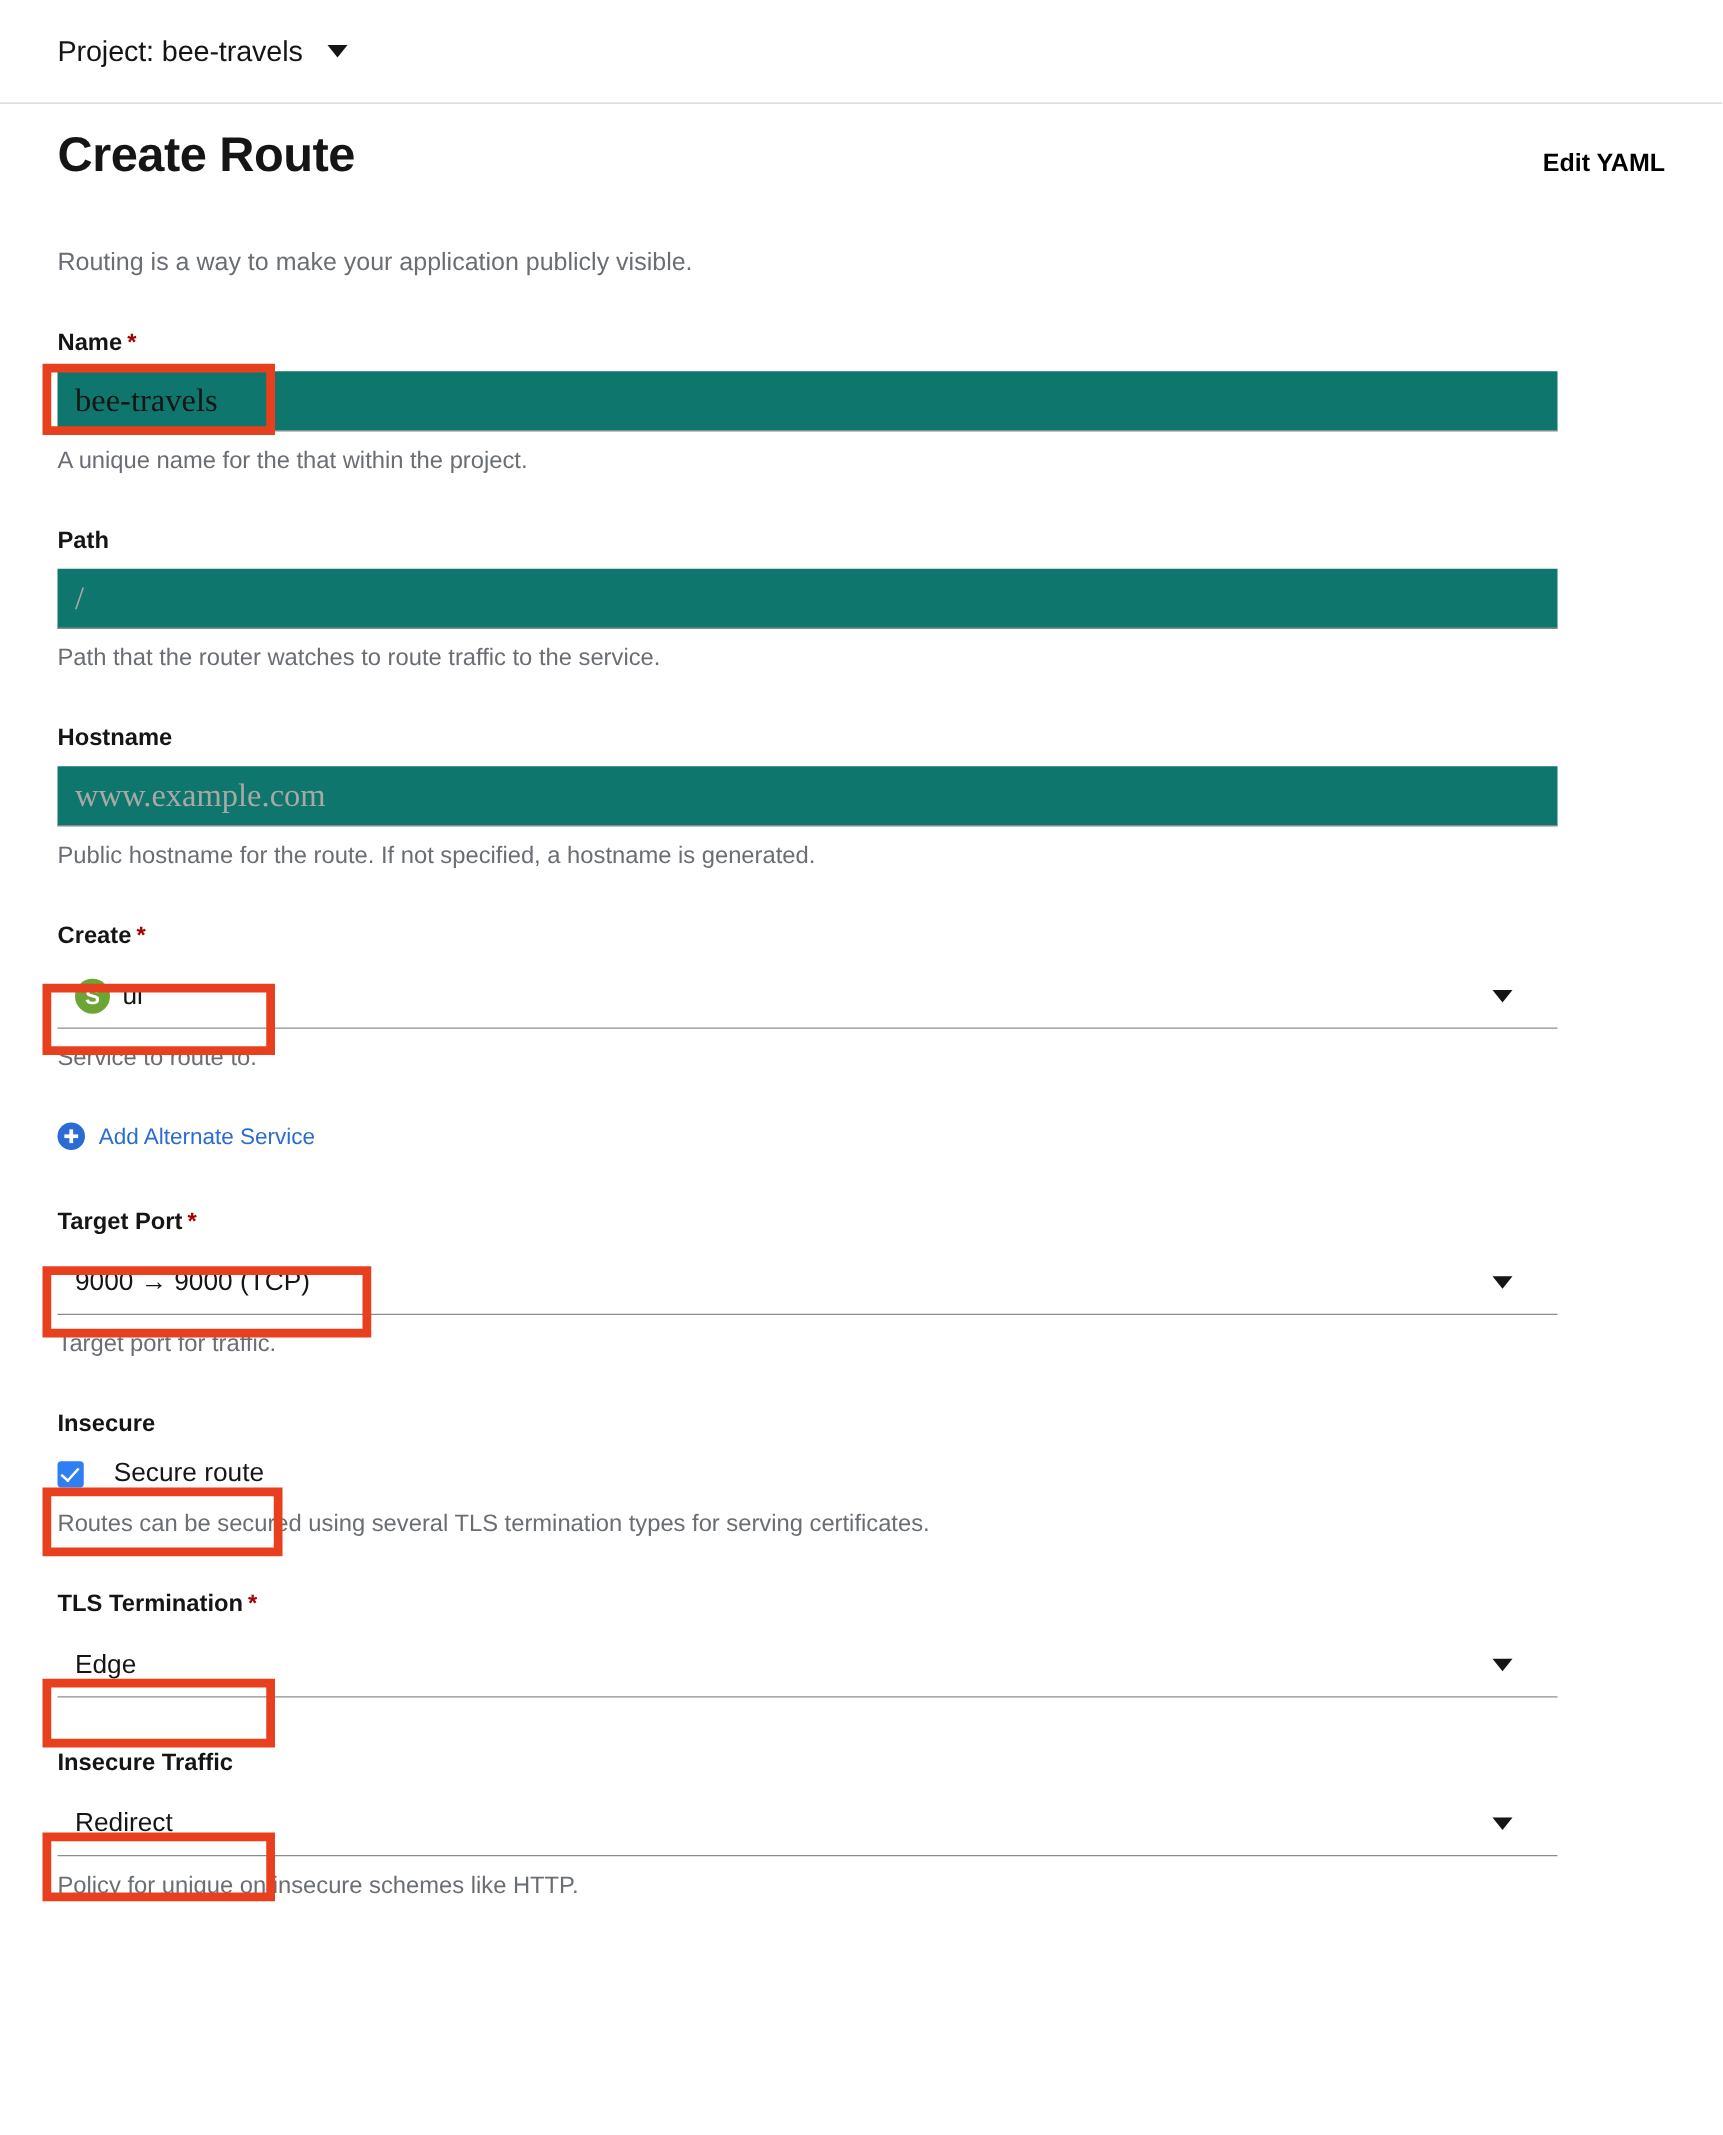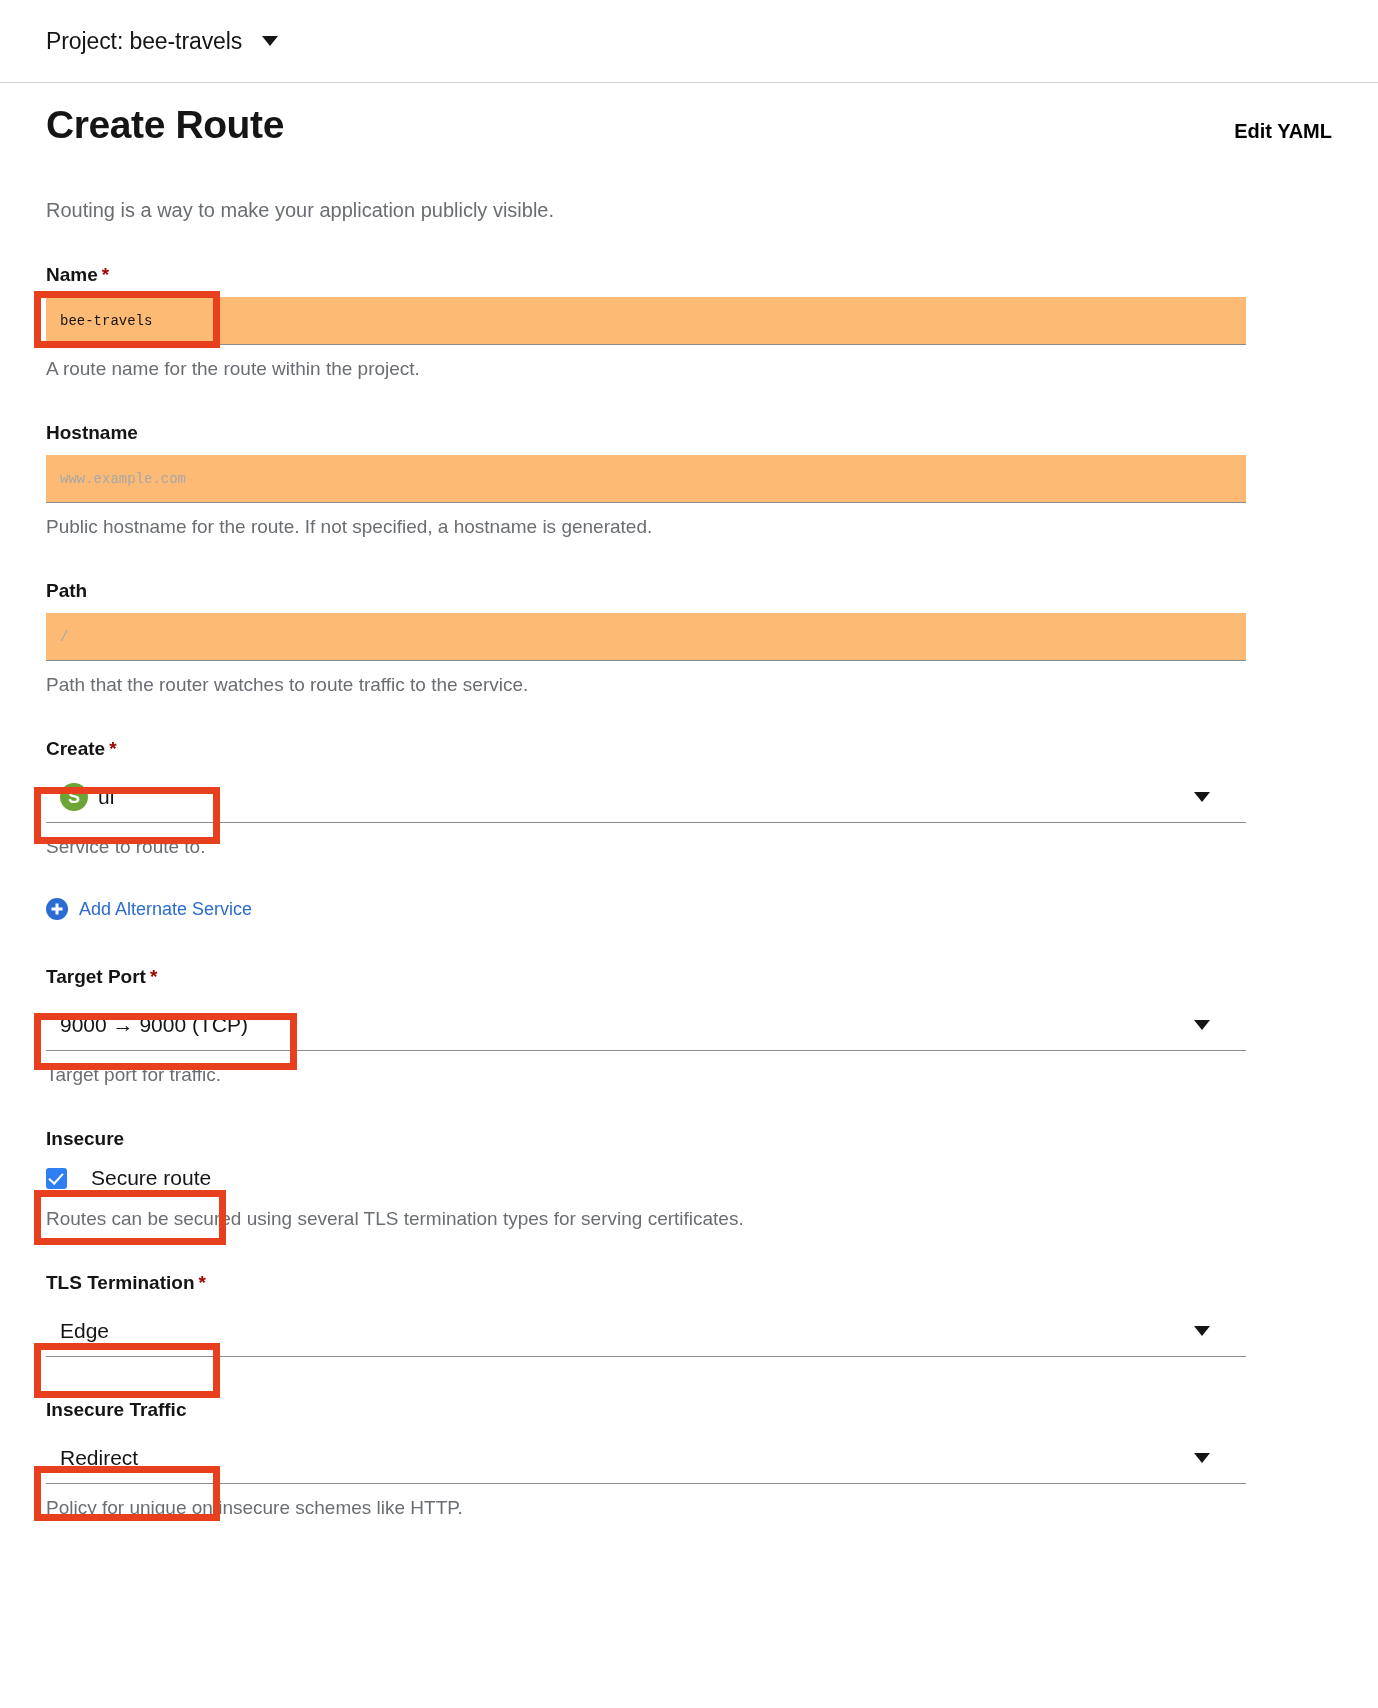--- a/index.html
+++ b/index.html
@@ -81,23 +81,23 @@
     font-size: 19px;
     margin-left: 4px;
     font-weight: 700;
   }
 
   .text-input {
     width: 1200px;
     height: 48px;
     border: none;
     border-bottom: 1px solid #8a8d90;
-    background: #fdba74;
-    font-family: Liberation Mono, monospace;
-    font-size: 14px;
+    background: #0f766e;
+    font-family: Liberation Serif, serif;
+    font-size: 26px;
     color: #151515;
     padding: 0 14px;
     display: block;
   }
   .text-input::placeholder { color: #a8a8a8; }
 
   .helper {
     font-size: 19px;
     color: #6a6e73;
     margin-top: 13px;
@@ -219,35 +219,35 @@
   </div>
 
   <div class="intro">Routing is a way to make your application publicly visible.</div>
 
   
   <div class="field">
     <label class="field-label">
       <span>Name</span><span class="req">*</span>
     </label>
     <input class="text-input" value="bee-travels" style="">
-    <div class="helper">A route name for the route within the project.</div>
+    <div class="helper">A unique name for the that within the project.</div>
+  </div>
+
+  
+  <div class="field">
+    <label class="field-label">Path</label>
+    <input class="text-input" placeholder="/" style="">
+    <div class="helper">Path that the router watches to route traffic to the service.</div>
   </div>
 
   
   <div class="field">
     <label class="field-label">Hostname</label>
     <input class="text-input" placeholder="www.example.com" style="">
     <div class="helper">Public hostname for the route. If not specified, a hostname is generated.</div>
-  </div>
-
-  
-  <div class="field">
-    <label class="field-label">Path</label>
-    <input class="text-input" placeholder="/" style="">
-    <div class="helper">Path that the router watches to route traffic to the service.</div>
   </div>
 
   
   <div class="field">
     <label class="field-label">
       <span>Create</span><span class="req">*</span>
     </label>
     <div class="select">
       <span class="select-value">
         <span class="svc-badge">S</span>

